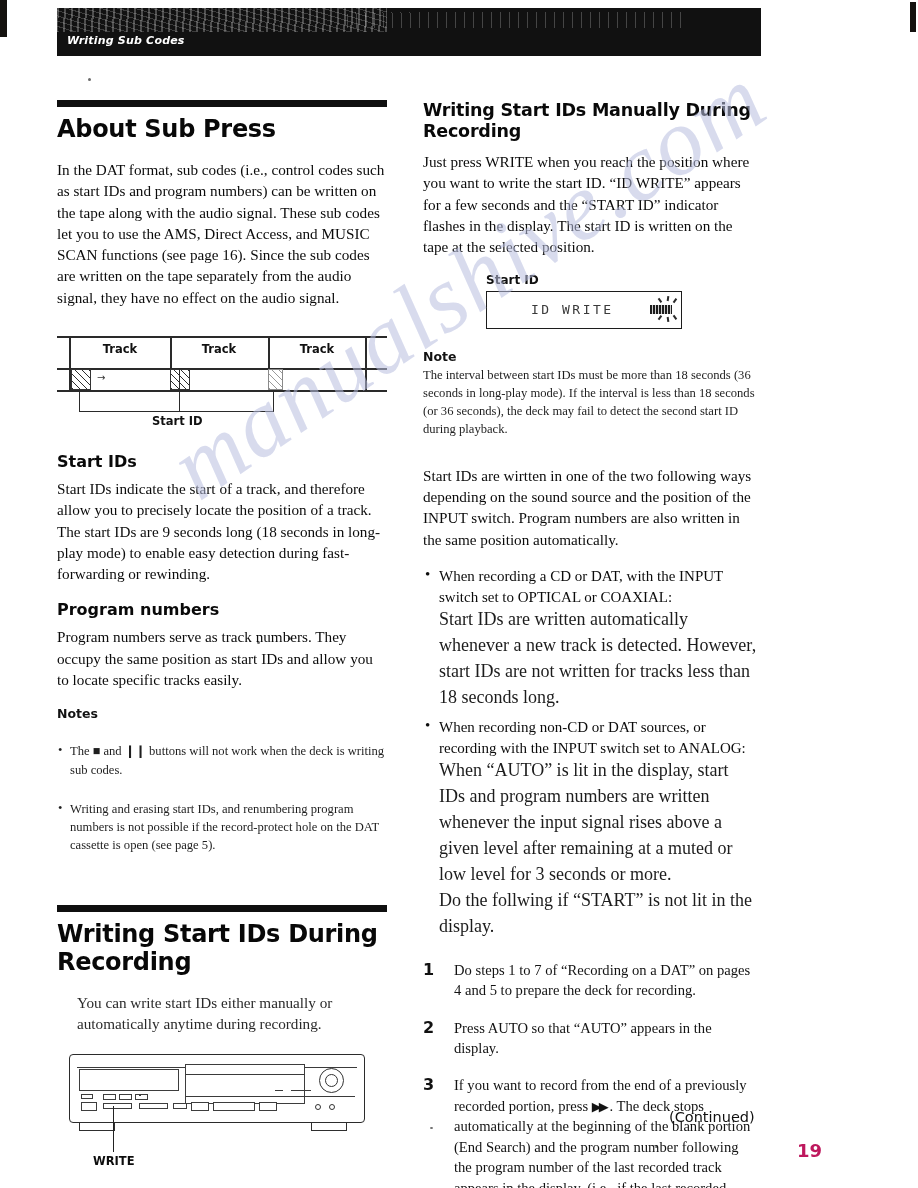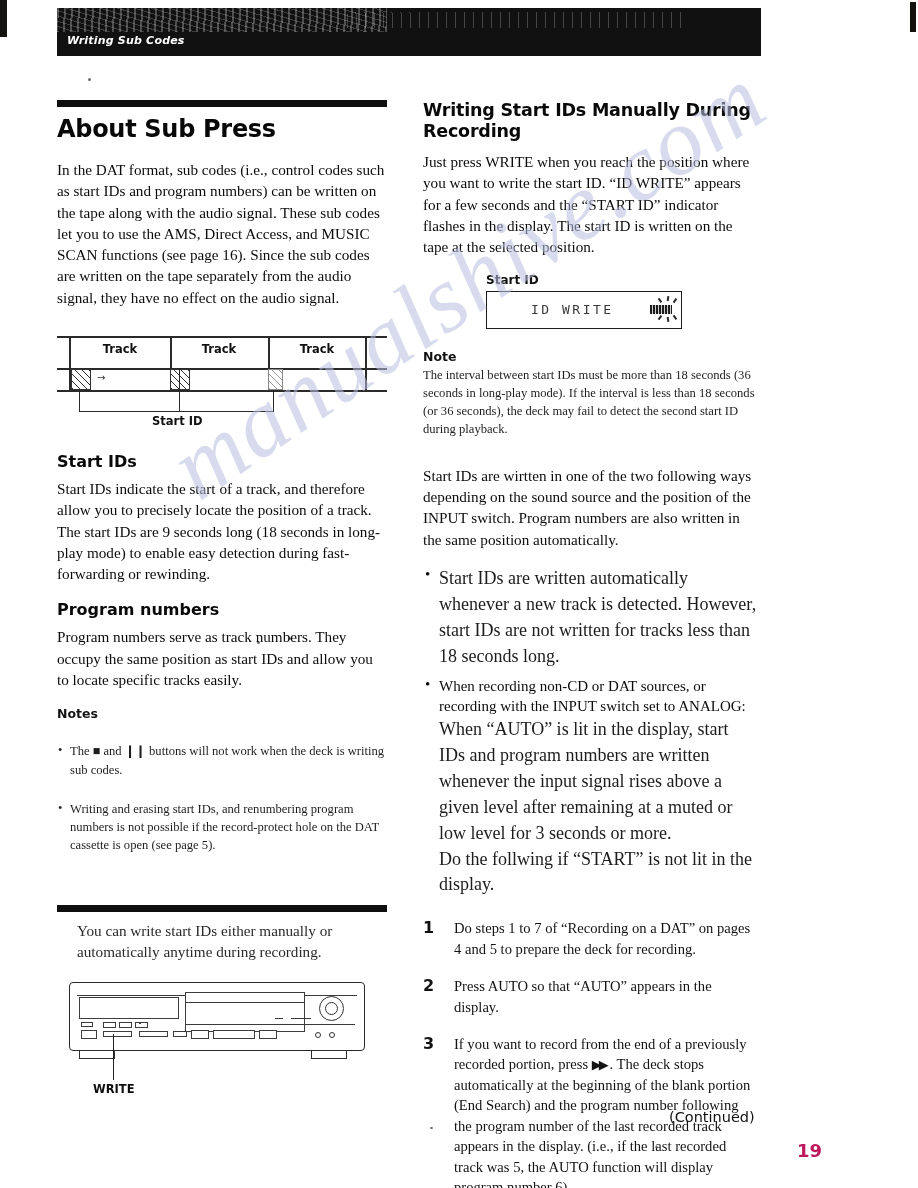--- a/index.html
+++ b/index.html
@@ -477,20 +477,21 @@
 
     <h4 class="note-h">Notes</h4>
     <ul class="notes">
       <li>The ■ and ❙❙ buttons will not work when the deck is writing sub codes.</li>
       <li>Writing and erasing start IDs, and renumbering program numbers is not possible if the record-protect hole on the DAT cassette is open (see page 5).</li>
     </ul>
 
     <div style="height:36px;"></div>
 
     <div class="rule"></div>
+    <h1 class="sect">Writing Start IDs During Recording</h1>
     <p class="body faded">You can write start IDs either manually or automatically anytime during recording.</p>
 
     <div class="deck-fig">
       <div class="deck-body"></div>
       <div class="deck-line" style="left:14px; top:17px; width:280px; height:1px;"></div>
       <div class="deck-box" style="left:16px; top:19px; width:100px; height:22px;"></div>
       <div class="deck-box" style="left:122px; top:14px; width:120px; height:40px;"></div>
       <div class="deck-line" style="left:122px; top:24px; width:120px; height:1px;"></div>
       <div class="deck-line" style="left:122px; top:46px; width:170px; height:1px;"></div>
       <div class="deck-knob" style="left:256px; top:18px; width:25px; height:25px;"></div>
@@ -541,20 +542,21 @@
       </div>
     </div>
 
     <h4 class="note-h">Note</h4>
     <p class="small" style="margin-bottom:26px;">The interval between start IDs must be more than 18 seconds (36 seconds in long-play mode).  If the interval is less than 18 seconds (or 36 seconds), the deck may fail to detect the second start ID during playback.</p>
 
     <p class="body">Start IDs are wirtten in one of the two following ways depending on the sound source and the position of the INPUT switch. Program numbers are also written in the same position automatically.</p>
 
     <ul class="bullets">
       <li>
+        <div class="b-lead">When recording a CD or DAT, with the INPUT switch set to OPTICAL or COAXIAL:</div>
         <div class="b-detail">Start IDs are written automatically whenever a new track is detected. However, start IDs are not written for tracks less than 18 seconds long.</div>
       </li>
       <li>
         <div class="b-lead">When recording non-CD or DAT sources, or recording with the INPUT switch set to ANALOG:</div>
         <div class="b-detail">When “AUTO” is lit in the display, start IDs and program numbers are written whenever the input signal rises above a given level after remaining at a muted or low level for 3 seconds or more.</div>
         <div class="b-detail">Do the follwing if “START” is not lit in the display.</div>
       </li>
     </ul>
 
     <div style="height:14px;"></div>

